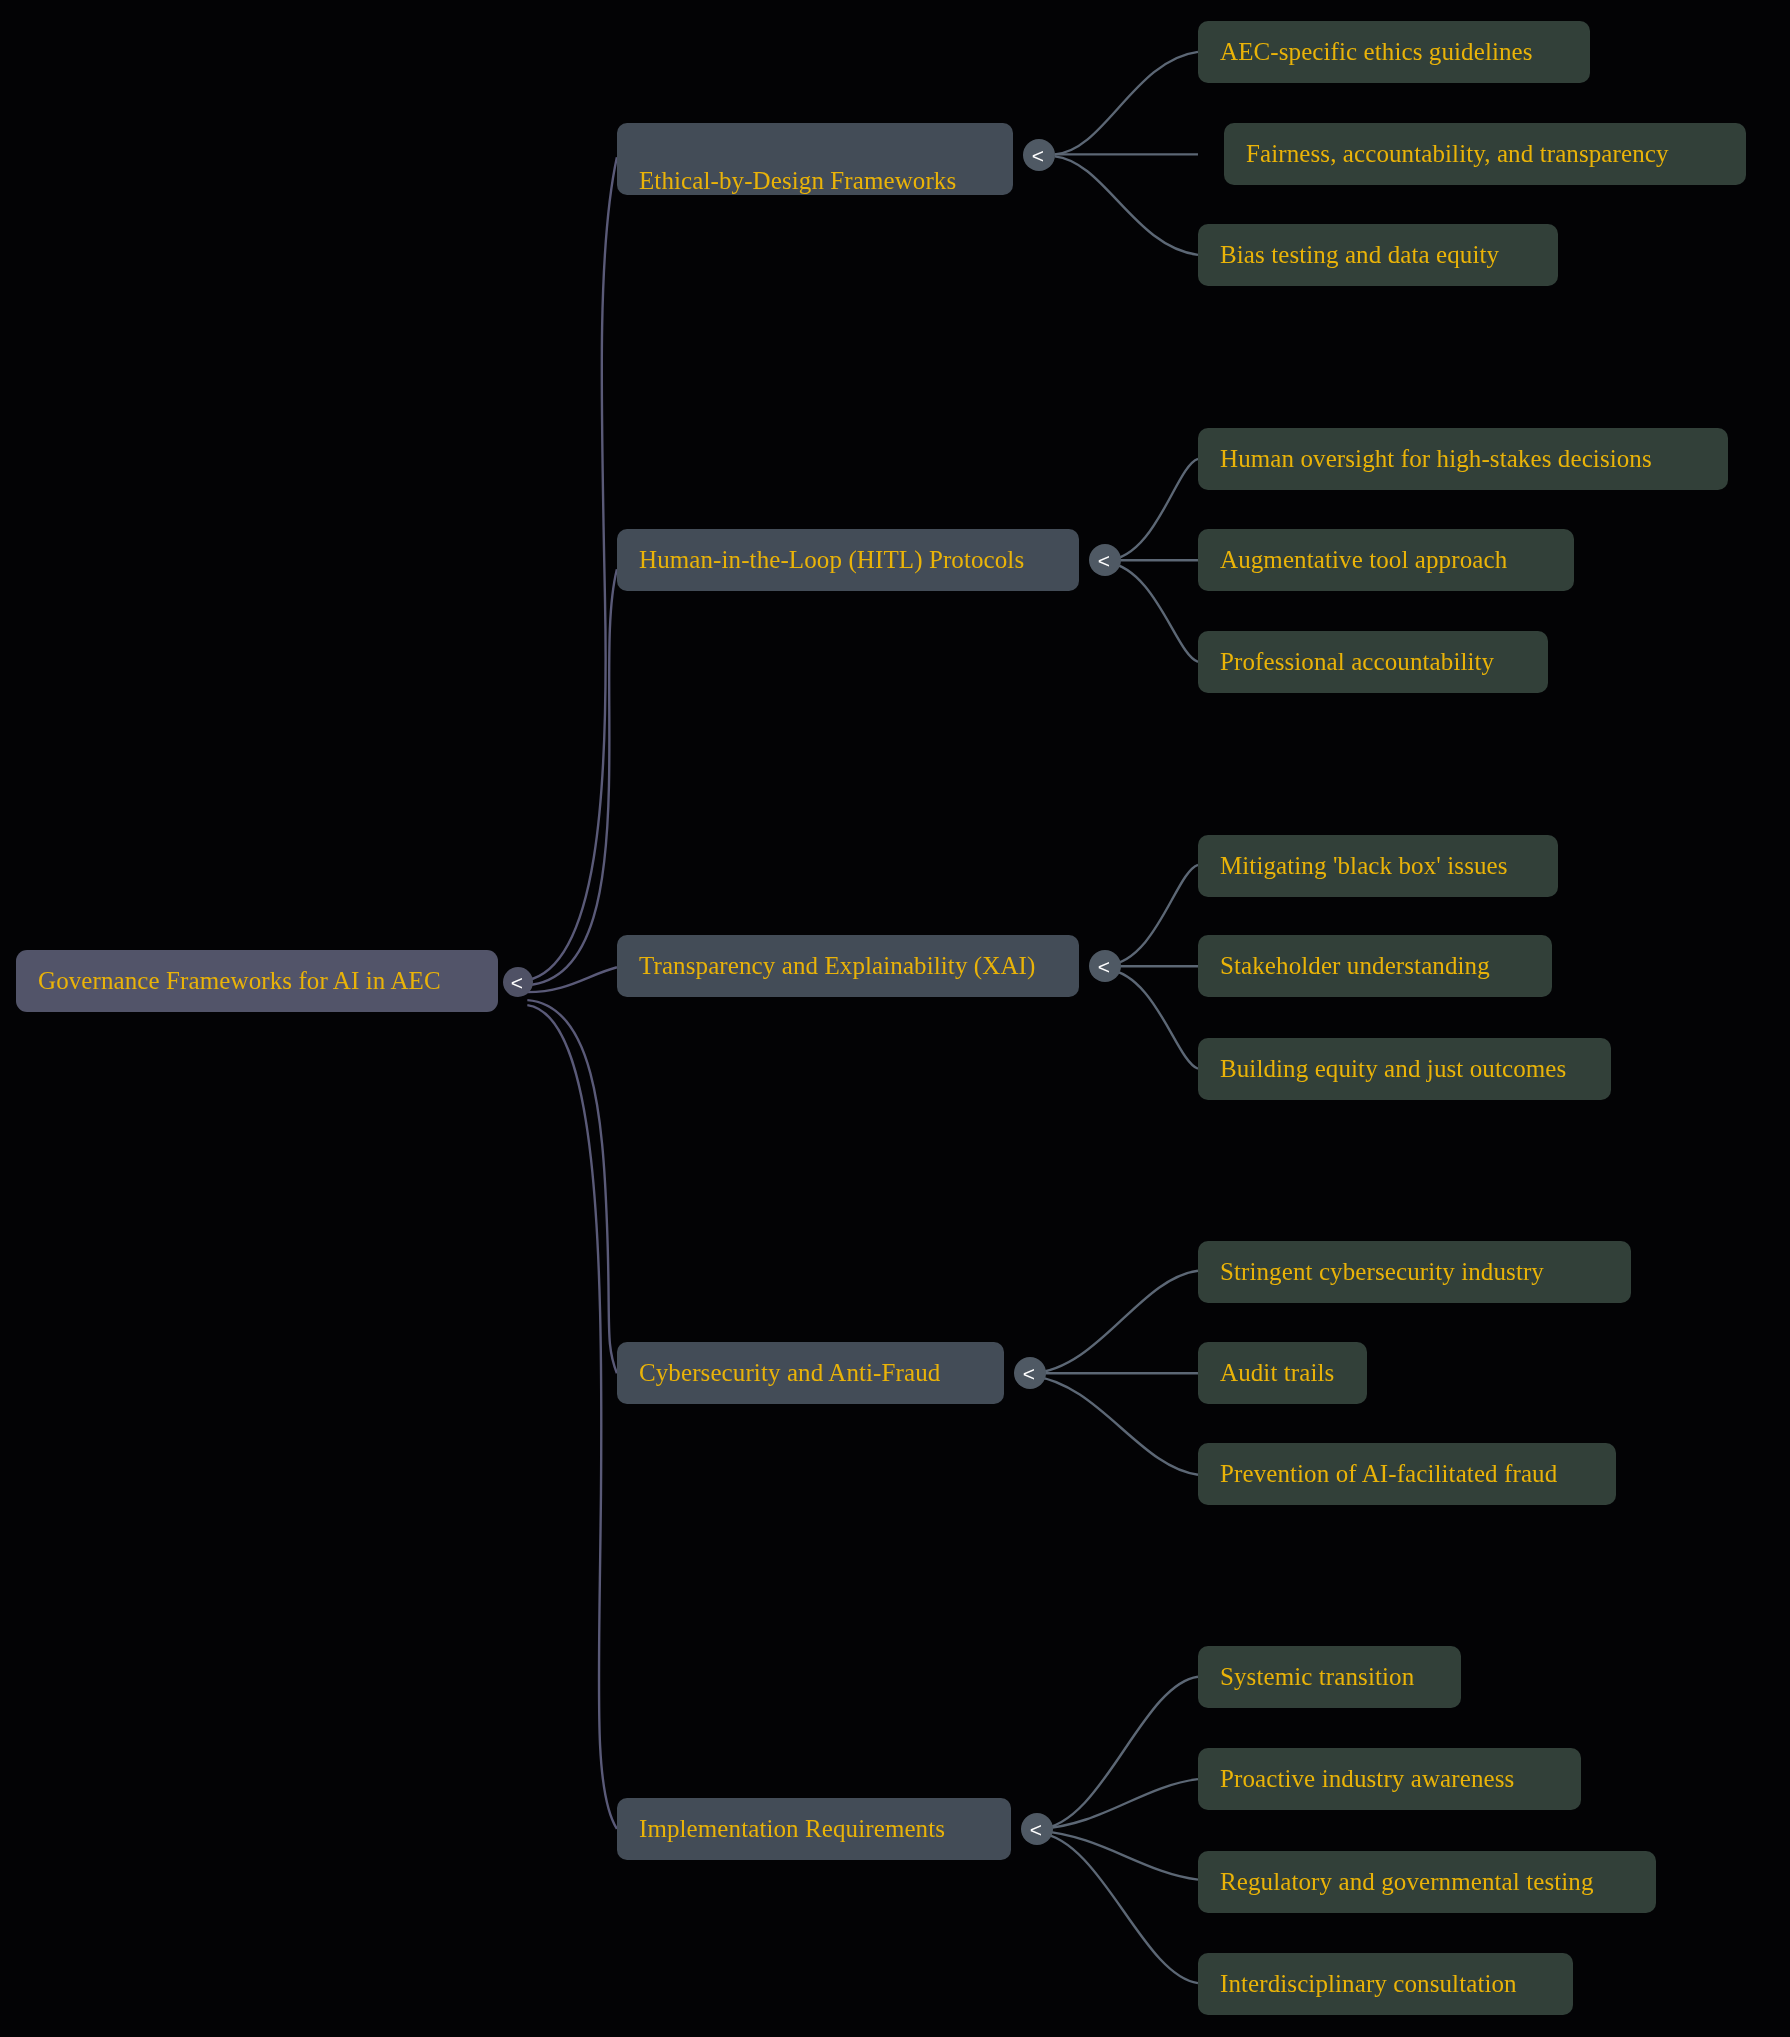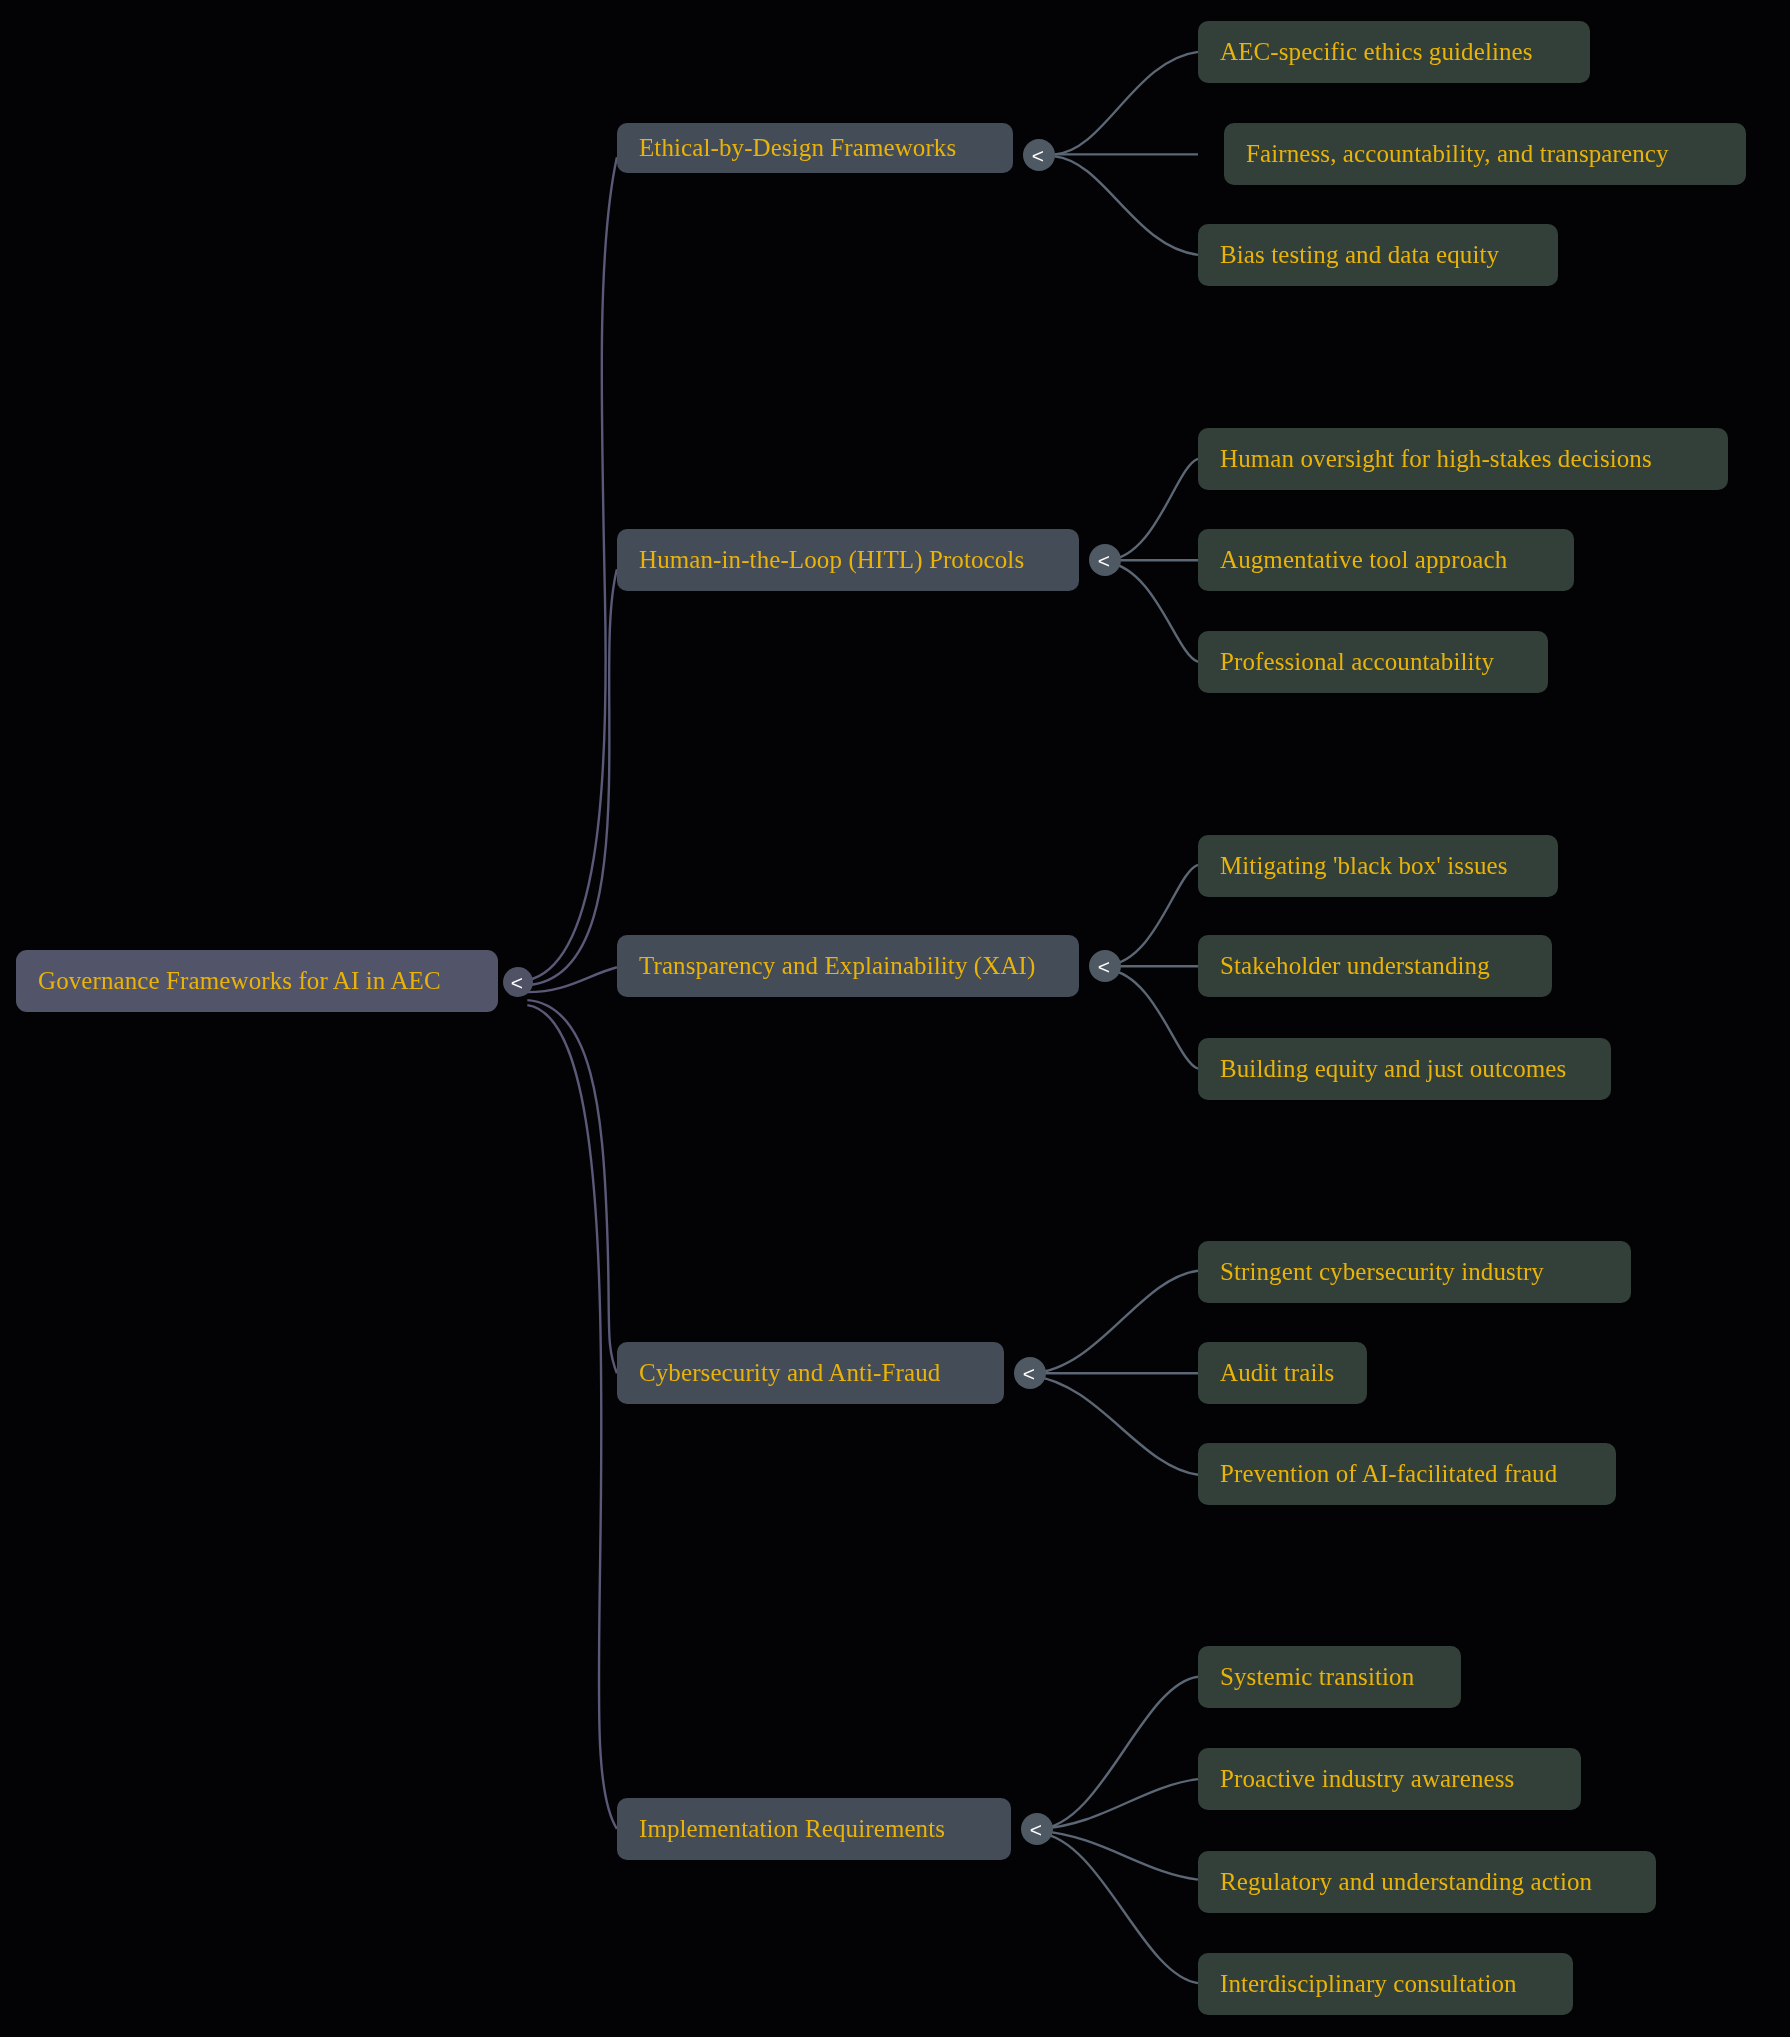--- a/index.html
+++ b/index.html
@@ -109,21 +109,21 @@
     </g>
   </svg>
 
   <div class="node root" style="left:16px; top:950px; width:482px; height:62px;">
     <span class="lbl">Governance Frameworks for AI in AEC</span>
   </div>
   <div class="collapse collapse-root" style="left:503px; top:967px; width:30px; height:30px;">
     <span>&lt;</span>
   </div>
 
-  <div class="node branch" style="left:617px; top:123px; width:396px; height:50px;">
+  <div class="node branch" style="left:617px; top:123px; width:396px; height:72px;align-items:flex-end;">
     <span class="lbl">Ethical-by-Design Frameworks</span>
   </div>
   <div class="collapse collapse-branch" style="left:1023px; top:139px; width:32px; height:32px;">
     <span>&lt;</span>
   </div>
   <div class="node leaf" style="left:1198px; top:21px; width:392px; height:62px;">
     <span class="lbl">AEC-specific ethics guidelines</span>
   </div>
   <div class="node leaf" style="left:1198px; top:123px; width:522px; height:62px;margin-left:26px;">
     <span class="lbl">Fairness, accountability, and transparency</span>
@@ -186,20 +186,20 @@
   <div class="collapse collapse-branch" style="left:1021px; top:1813px; width:32px; height:32px;">
     <span>&lt;</span>
   </div>
   <div class="node leaf" style="left:1198px; top:1646px; width:263px; height:62px;text-align:right;">
     <span class="lbl">Systemic transition</span>
   </div>
   <div class="node leaf" style="left:1198px; top:1748px; width:383px; height:62px;">
     <span class="lbl">Proactive industry awareness</span>
   </div>
   <div class="node leaf" style="left:1198px; top:1851px; width:458px; height:62px;">
-    <span class="lbl">Regulatory and understanding action</span>
+    <span class="lbl">Regulatory and governmental testing</span>
   </div>
   <div class="node leaf" style="left:1198px; top:1953px; width:375px; height:62px;">
     <span class="lbl">Interdisciplinary consultation</span>
   </div>
 
 </div>
 
 
 </body></html>

